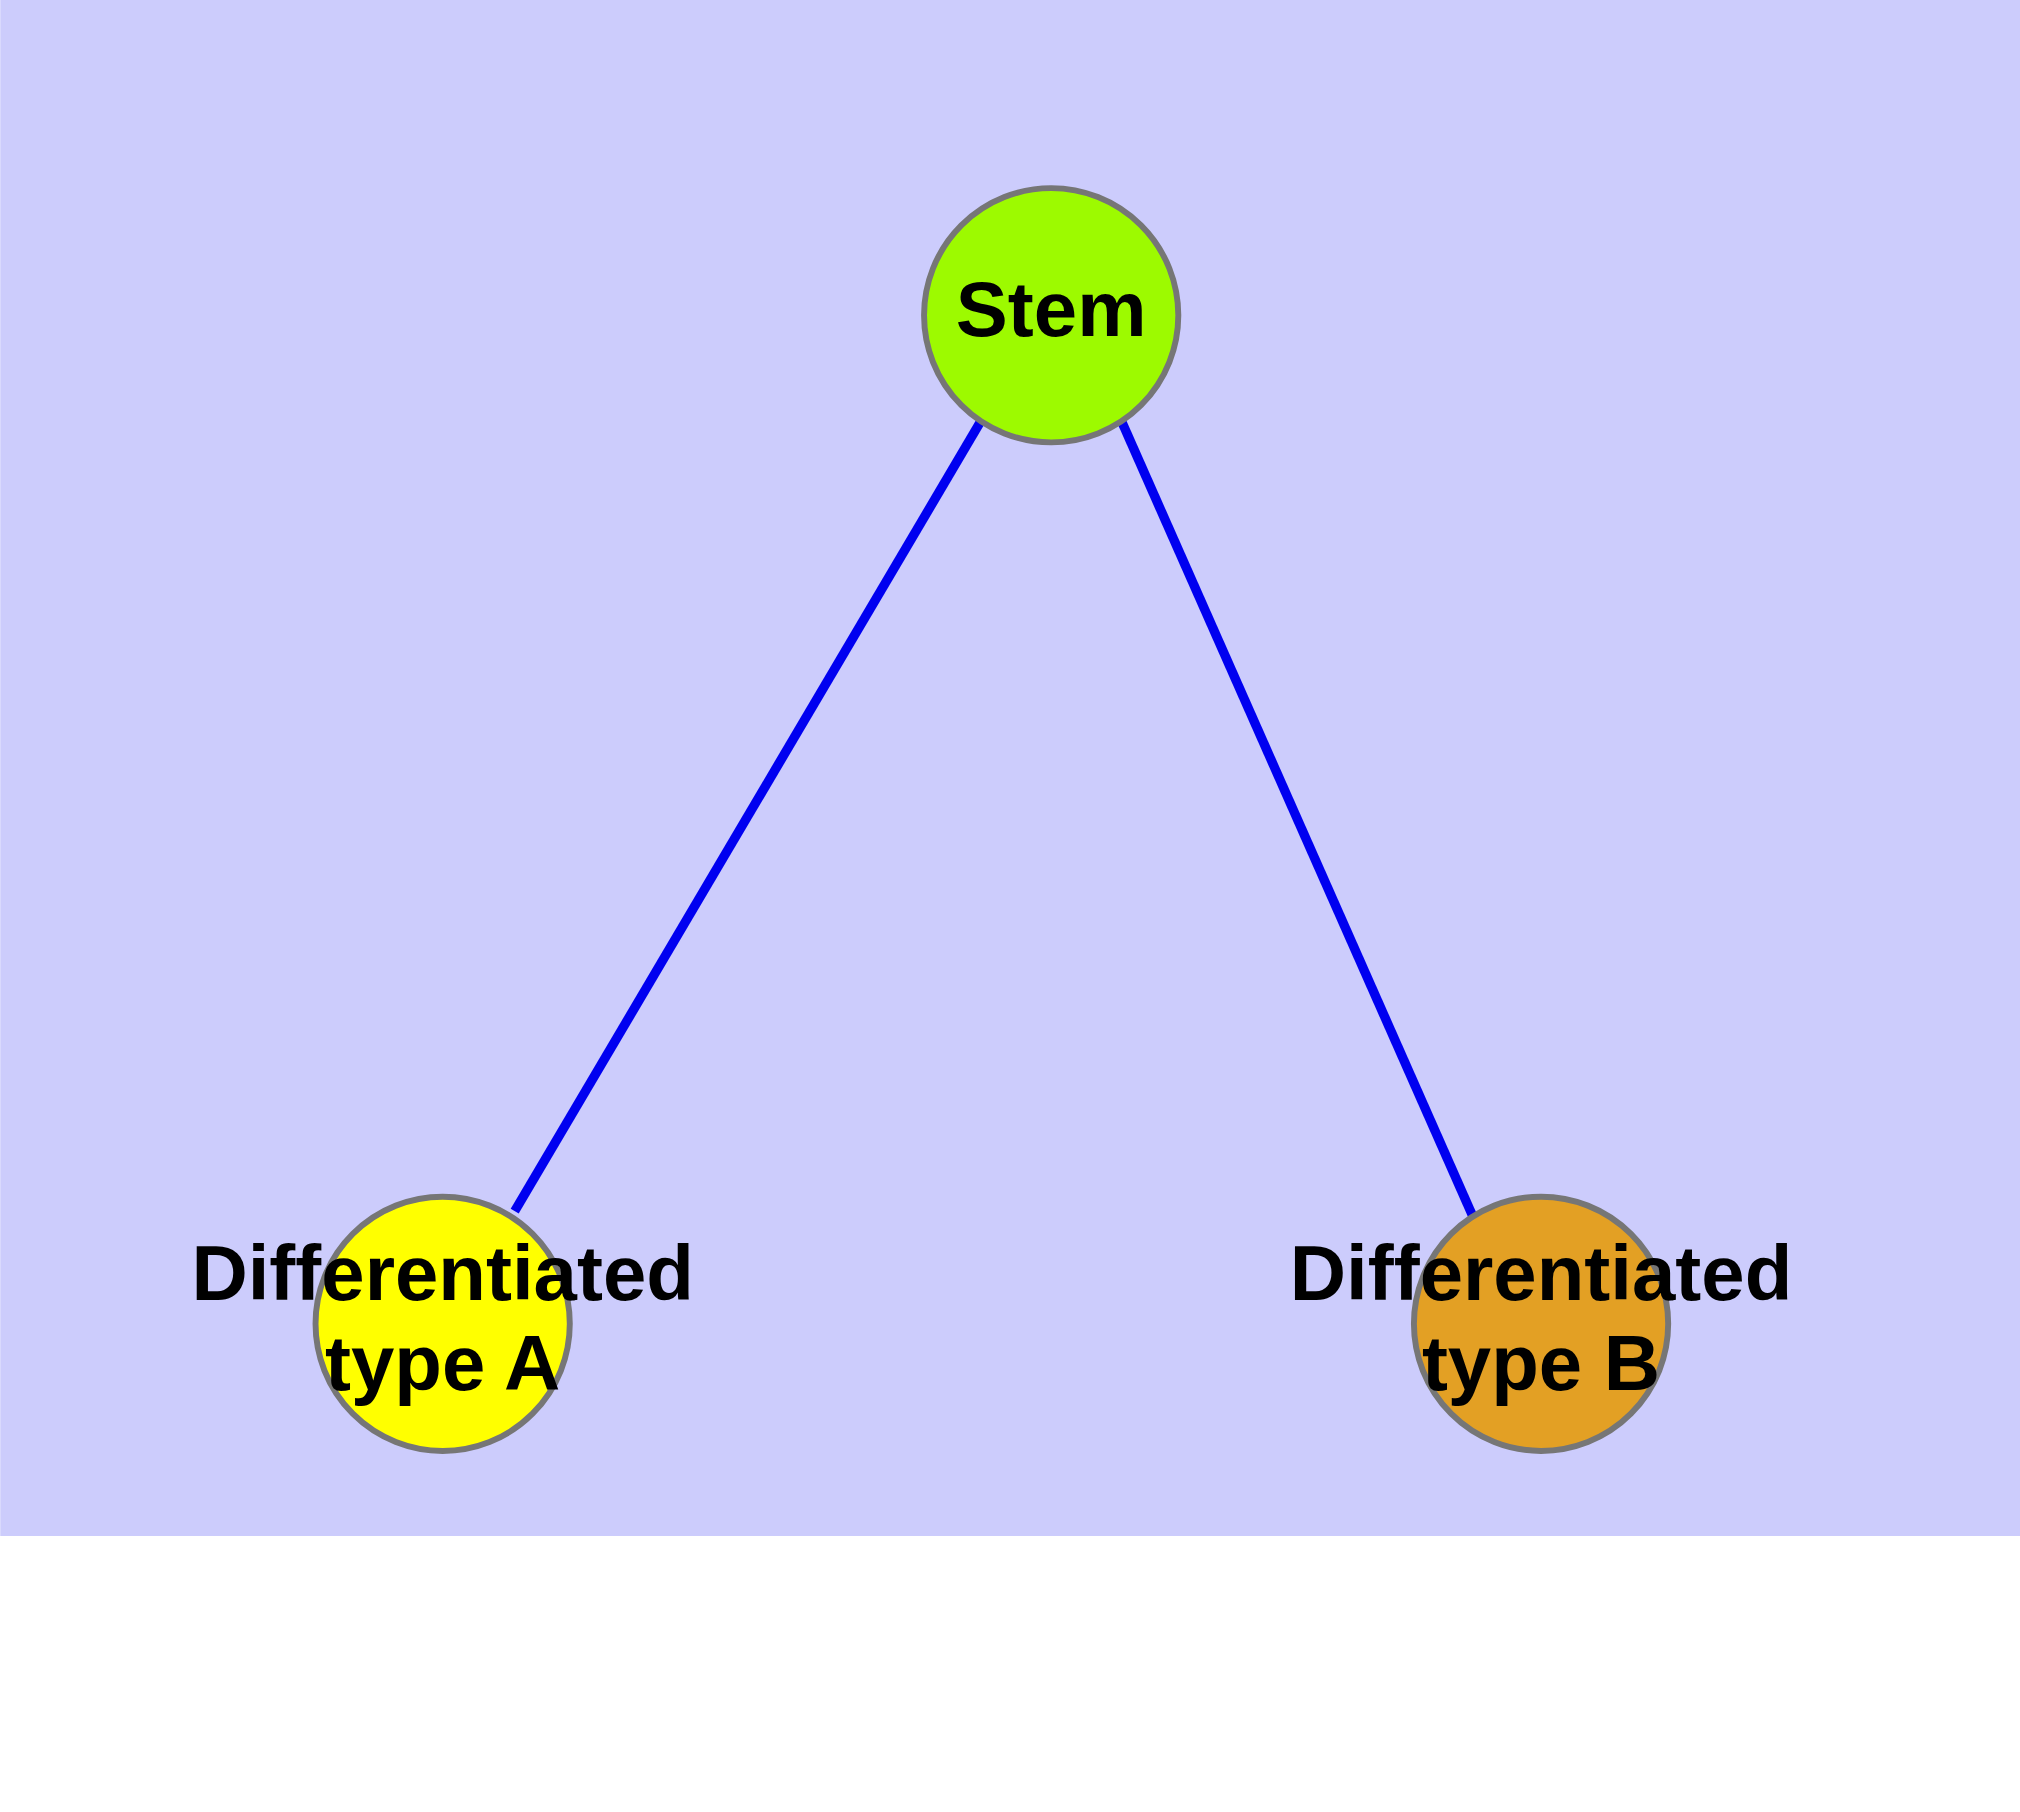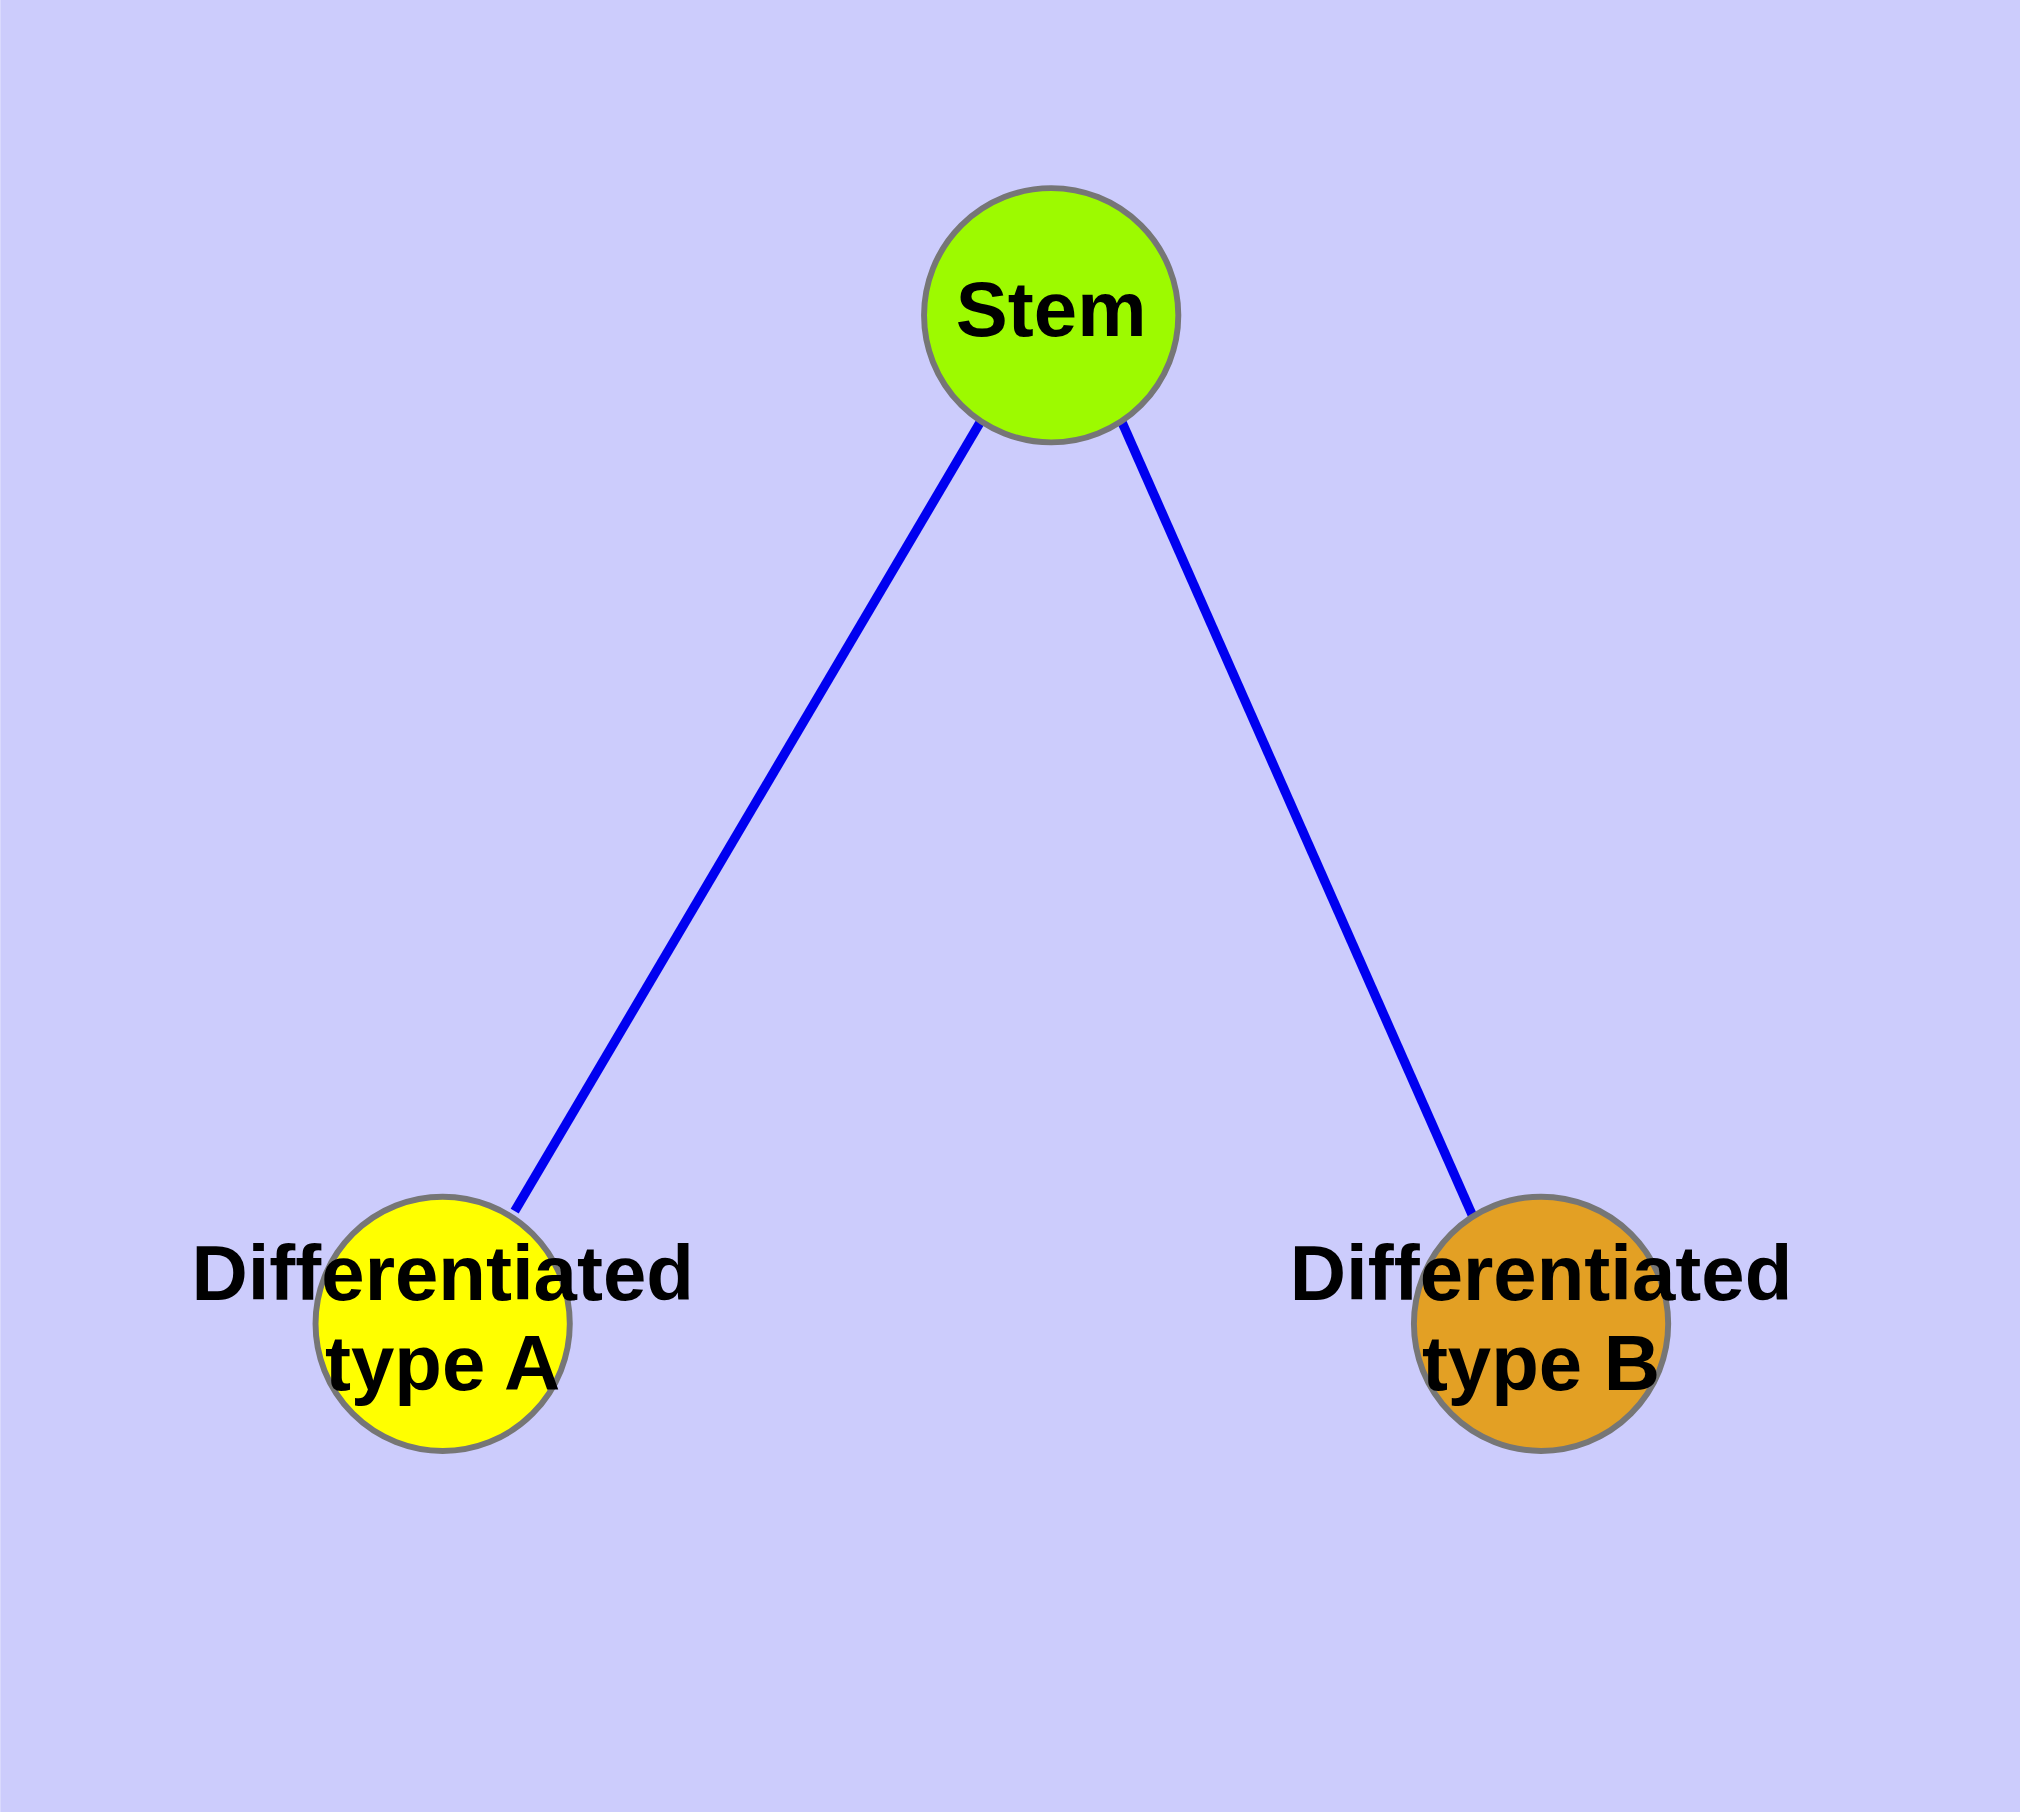--- a/index.html
+++ b/index.html
@@ -28,21 +28,21 @@
     font-weight: bold;
     fill: #000000;
     text-anchor: middle;
     dominant-baseline: middle;
     paint-order: normal;
   }
 </style>
 </head>
 <body>
 
-<div id="canvas" style="width: 2021px; height: 1812px;">
+<div id="canvas" style="width: 2021px; height: 1536px;">
   <svg id="graph-svg" viewBox="0 0 2384 2138" xmlns="http://www.w3.org/2000/svg" style="width: 2021px; height: 1812px;">
 
     <rect id="bg-rect" x="0" y="0" width="2384" height="2138" fill="#ccccfc"></rect>
 
     <g id="edges-layer">
         <line x1="1157" y1="497" x2="607" y2="1429" stroke="#0000f0" stroke-width="11" stroke-linecap="butt"></line>
         <line x1="1323" y1="497" x2="1737" y2="1434" stroke="#0000f0" stroke-width="11" stroke-linecap="butt"></line>
       </g>
     <g id="nodes-layer">
         <circle cx="1240" cy="372" r="150" fill="#9dfa00" stroke="#767676" stroke-width="7"></circle>

